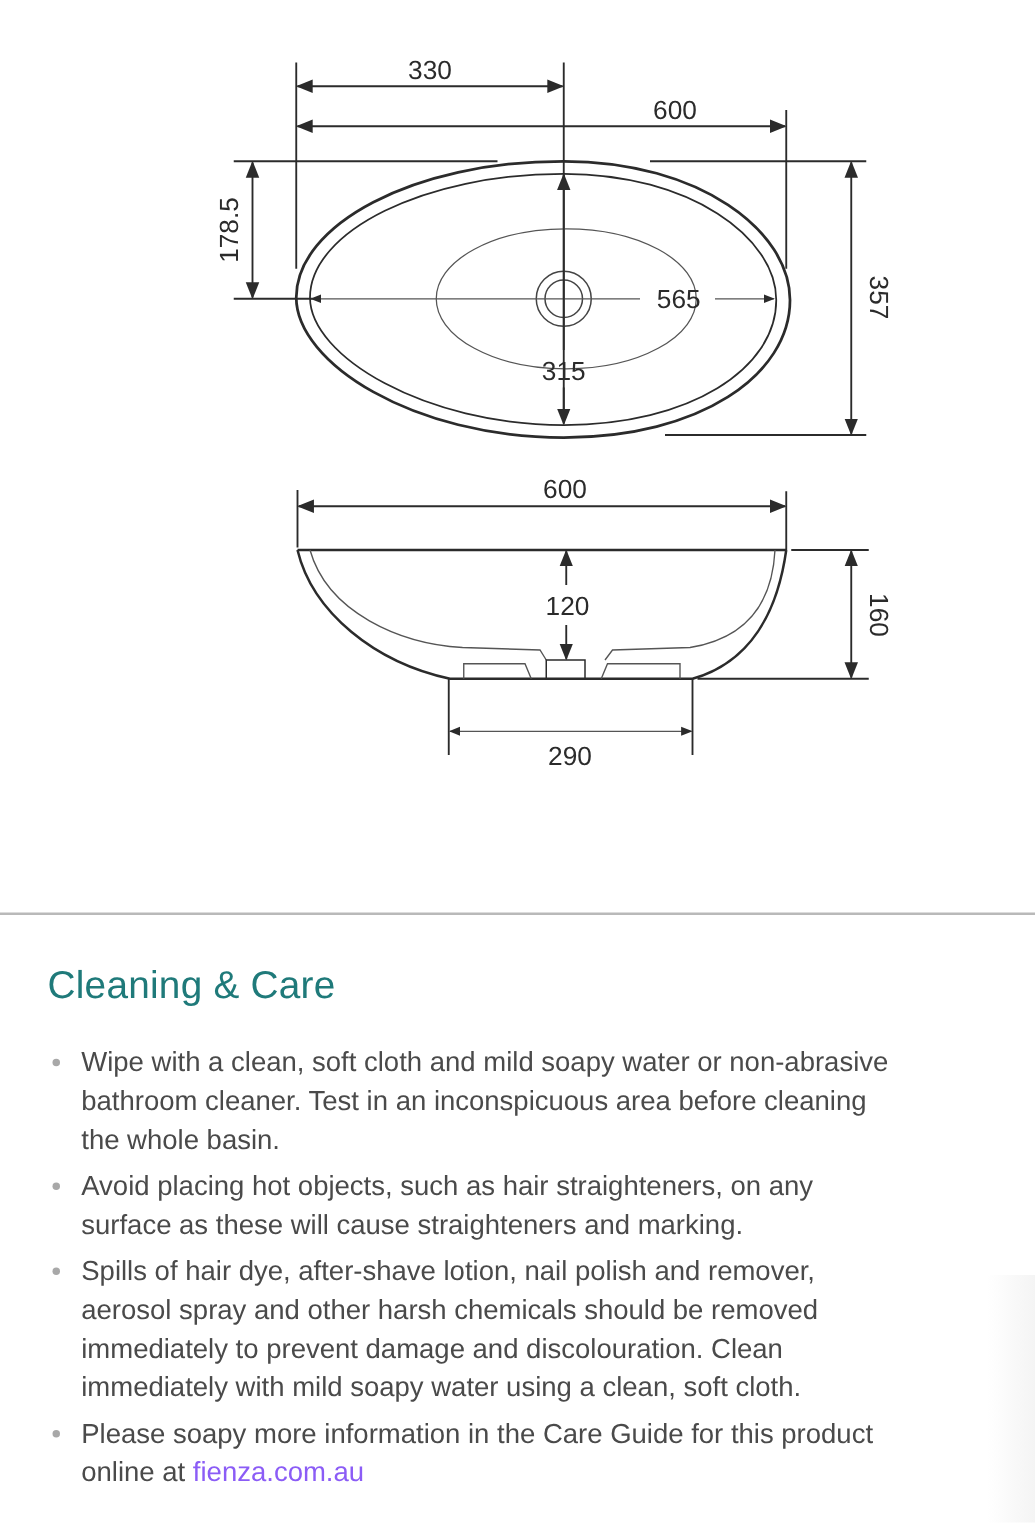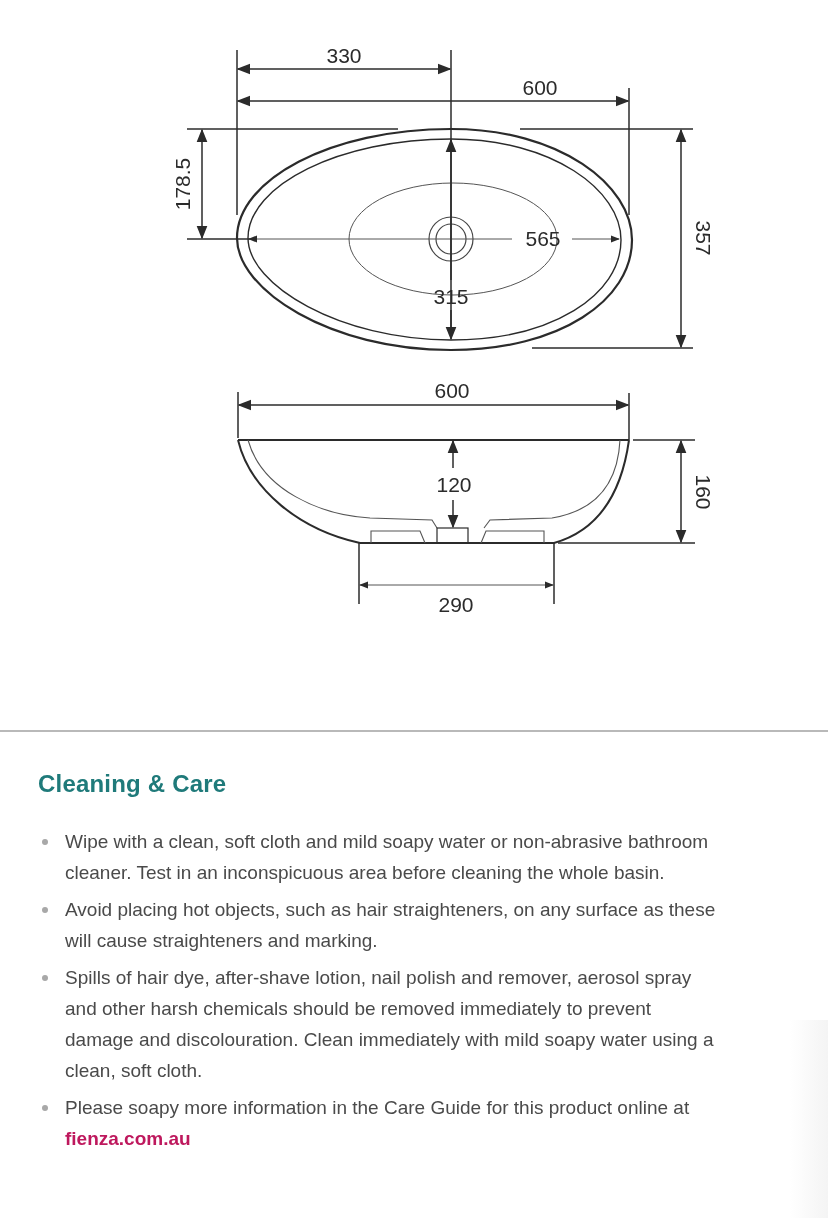--- a/index.html
+++ b/index.html
@@ -2,25 +2,25 @@
 <html><head>
   <meta charset="utf-8">
   <style>
     html, body { margin: 0; padding: 0; background: #ffffff; }
     body { width: 828px; height: 1218px; position: relative; overflow: hidden; font-family: "Liberation Sans", sans-serif; }
     .diagram { position: absolute; left: 0; top: 0; width: 680px; height: 700px; }
     .diagram svg { display: block; }
     .dim-text { font-family: "Liberation Sans", sans-serif; font-size: 21px; fill: #2b2b2b; }
     .divider { position: absolute; left: 0; top: 730px; width: 828px; height: 2px; background: #b9b9b9; }
     .care { position: absolute; left: 38px; top: 770px; width: 680px; }
-    .care h2 { margin: 0 0 28px 0; font-size: 24px; font-weight: 700; color: #1f7a7a; letter-spacing: 0.2px; }
+    .care h2 { margin: 0 0 28px 0; font-size: 31px; font-weight: 400; color: #1f7a7a; letter-spacing: 0.2px; }
     .care ul { list-style: none; margin: 0; padding: 0; }
-    .care li { position: relative; padding-left: 27px; font-size: 19px; line-height: 31px; color: #4a4a4a; margin-bottom: 6px; }
+    .care li { position: relative; padding-left: 27px; font-size: 22px; line-height: 31px; color: #4a4a4a; margin-bottom: 6px; }
     .care li .bullet { position: absolute; left: 4px; top: 13px; width: 6px; height: 6px; border-radius: 50%; background: #a8a8a8; }
-    .care a { color: #be185d; font-weight: 700; text-decoration: none; }
+    .care a { color: #8b5cf6; font-weight: 400; text-decoration: none; }
     .edge-shade { position: absolute; right: 0; top: 1020px; width: 38px; height: 198px; background: linear-gradient(to right, rgba(255,255,255,0), #f4f4f4); }
   </style>
 </head>
 <body>
 
 <div class="diagram">
   <svg width="828" height="700" viewBox="0 0 828 700" xmlns="http://www.w3.org/2000/svg">
     <defs>
       <marker id="arr" viewBox="0 0 10 10" refX="9" refY="5" markerWidth="9" markerHeight="9" orient="auto-start-reverse">
         <path d="M0,1 L10,5 L0,9 z" fill="#2b2b2b"></path>

